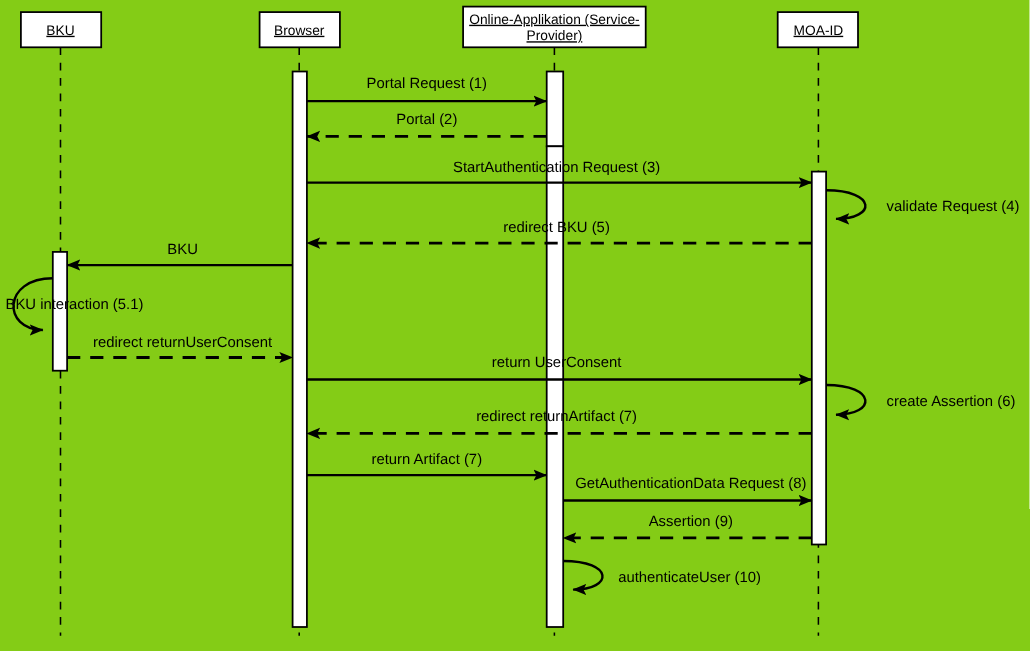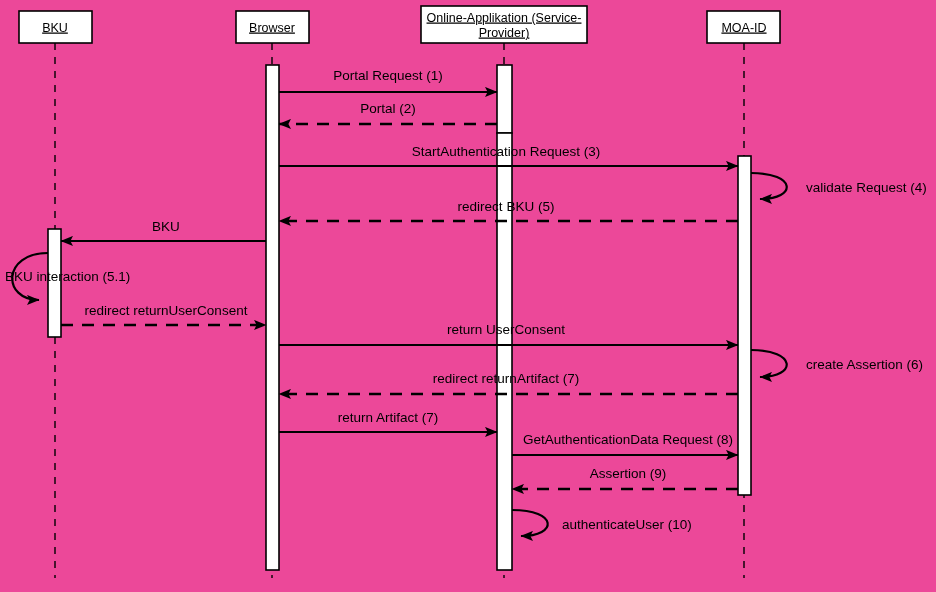--- a/index.html
+++ b/index.html
@@ -1,18 +1,18 @@
 <!DOCTYPE html>
 <html><head>
 <meta charset="utf-8">
 <style>
   html,body{margin:0;padding:0;background:#ffffff;}
   body{width:936px;height:592px;overflow:hidden;
        font-family:"Liberation Sans","DejaVu Sans",sans-serif;}
-  #diagram{position:relative;width:936px;height:592px;background:#ec4899;text-align:right;}
+  #diagram{position:relative;width:936px;height:592px;background:#84cc16;text-align:right;}
   svg#seq{position:absolute;left:0;top:0;width:936px;height:592px;display:block;}
   .lifeline-box{fill:#ffffff;stroke:#000000;stroke-width:1.6;}
   .lifeline-dash{stroke:#000000;stroke-width:1.4;stroke-dasharray:7 7;fill:none;}
   .activation{fill:#ffffff;stroke:#000000;stroke-width:1.6;}
   .msg-solid{stroke:#000000;stroke-width:2.1;fill:none;}
   .msg-dashed{stroke:#000000;stroke-width:2.6;fill:none;stroke-dasharray:12 9;}
   .selfloop{stroke:#000000;stroke-width:2.2;fill:none;}
   .hdr-text{font-family:"Liberation Sans","DejaVu Sans",sans-serif;font-size:12.5px;
             fill:#000000;text-anchor:middle;text-decoration:underline;}
   .msg-text{font-family:"Liberation Sans","DejaVu Sans",sans-serif;font-size:13.5px;

